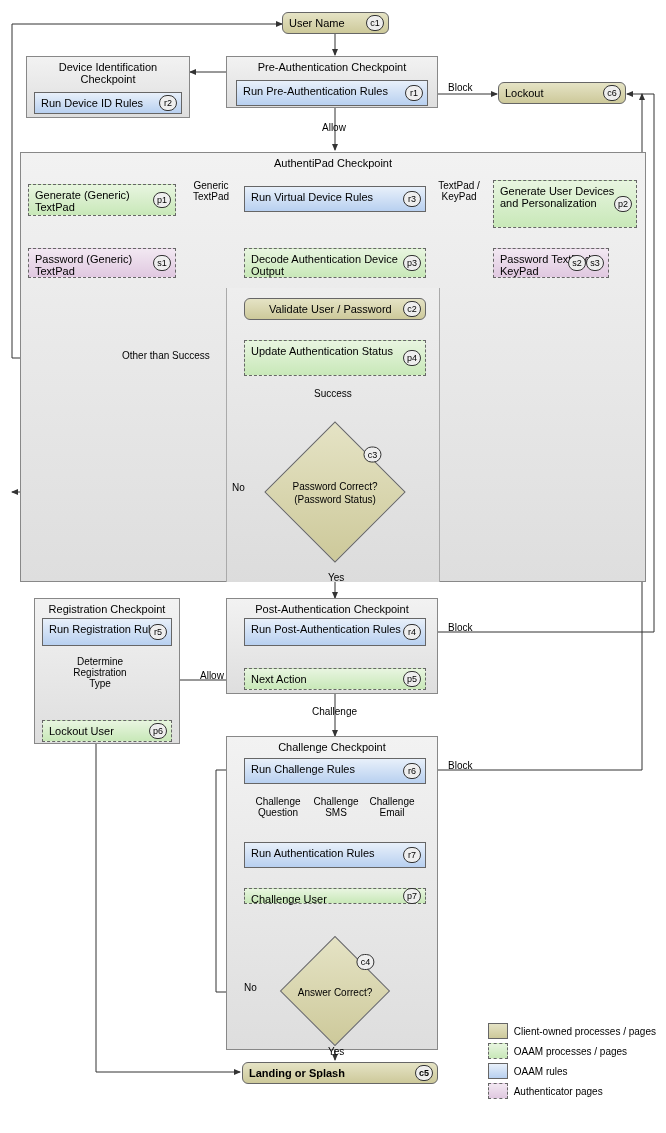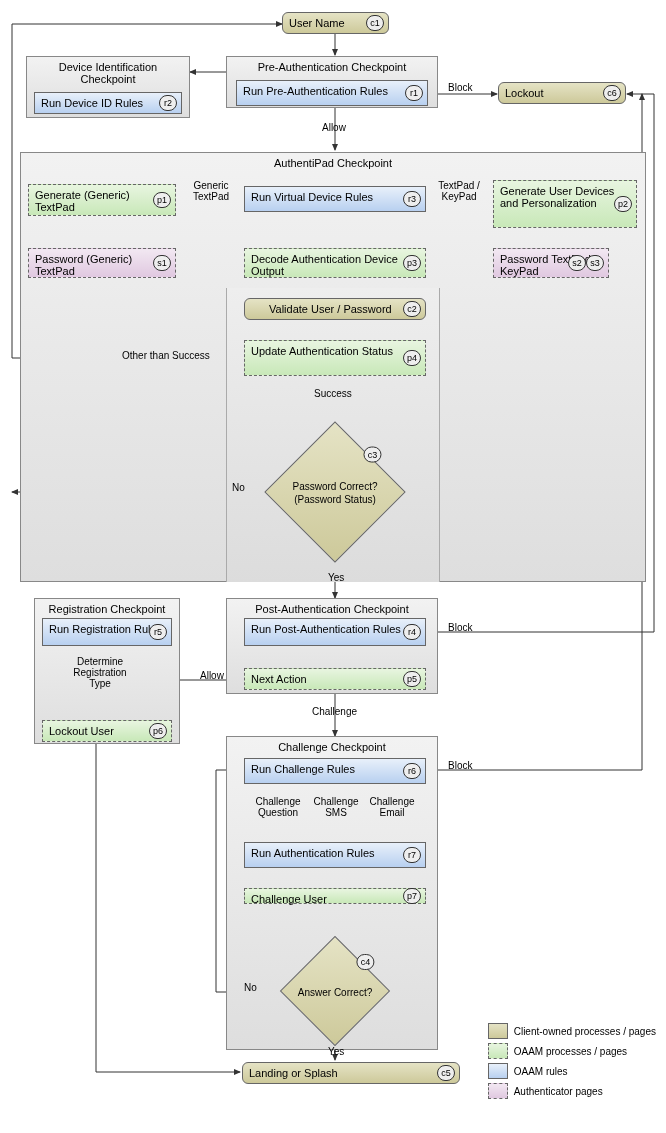--- a/index.html
+++ b/index.html
@@ -304,21 +304,21 @@
 <div class="box oaamproc" style="left:244px; top:888px; width:182px; height:16px;">
   <span>Challenge User</span>
   <span class="tag">p7</span>
 </div>
 
 <div class="diamond" style="left:296px; top:952px; width:78px; height:78px;">
   <div class="dcontent" style="width:78px;height:78px;">Answer Correct?</div>
   <div class="dtag" style="left:30px; top:-12px;">c4</div>
 </div>
 
-<div class="box rounded client" style="left:242px; top:1062px; width:218px; height:22px;">
+<div class="box rounded client" style="left:242px; top:1062px; width:196px; height:22px;font-weight:bold;">
   <span>Landing or Splash</span>
   <span class="tag">c5</span>
 </div>
 
 <div class="label" style="left:448px; top:82px;">Block</div>
 <div class="label" style="left:322px; top:122px;">Allow</div>
 <div class="label" style="left:184px; top:180px; width:54px;">Generic TextPad</div>
 <div class="label" style="left:432px; top:180px; width:54px;">TextPad / KeyPad</div>
 <div class="label" style="left:122px; top:350px;">Other than Success</div>
 <div class="label" style="left:314px; top:388px;">Success</div>

